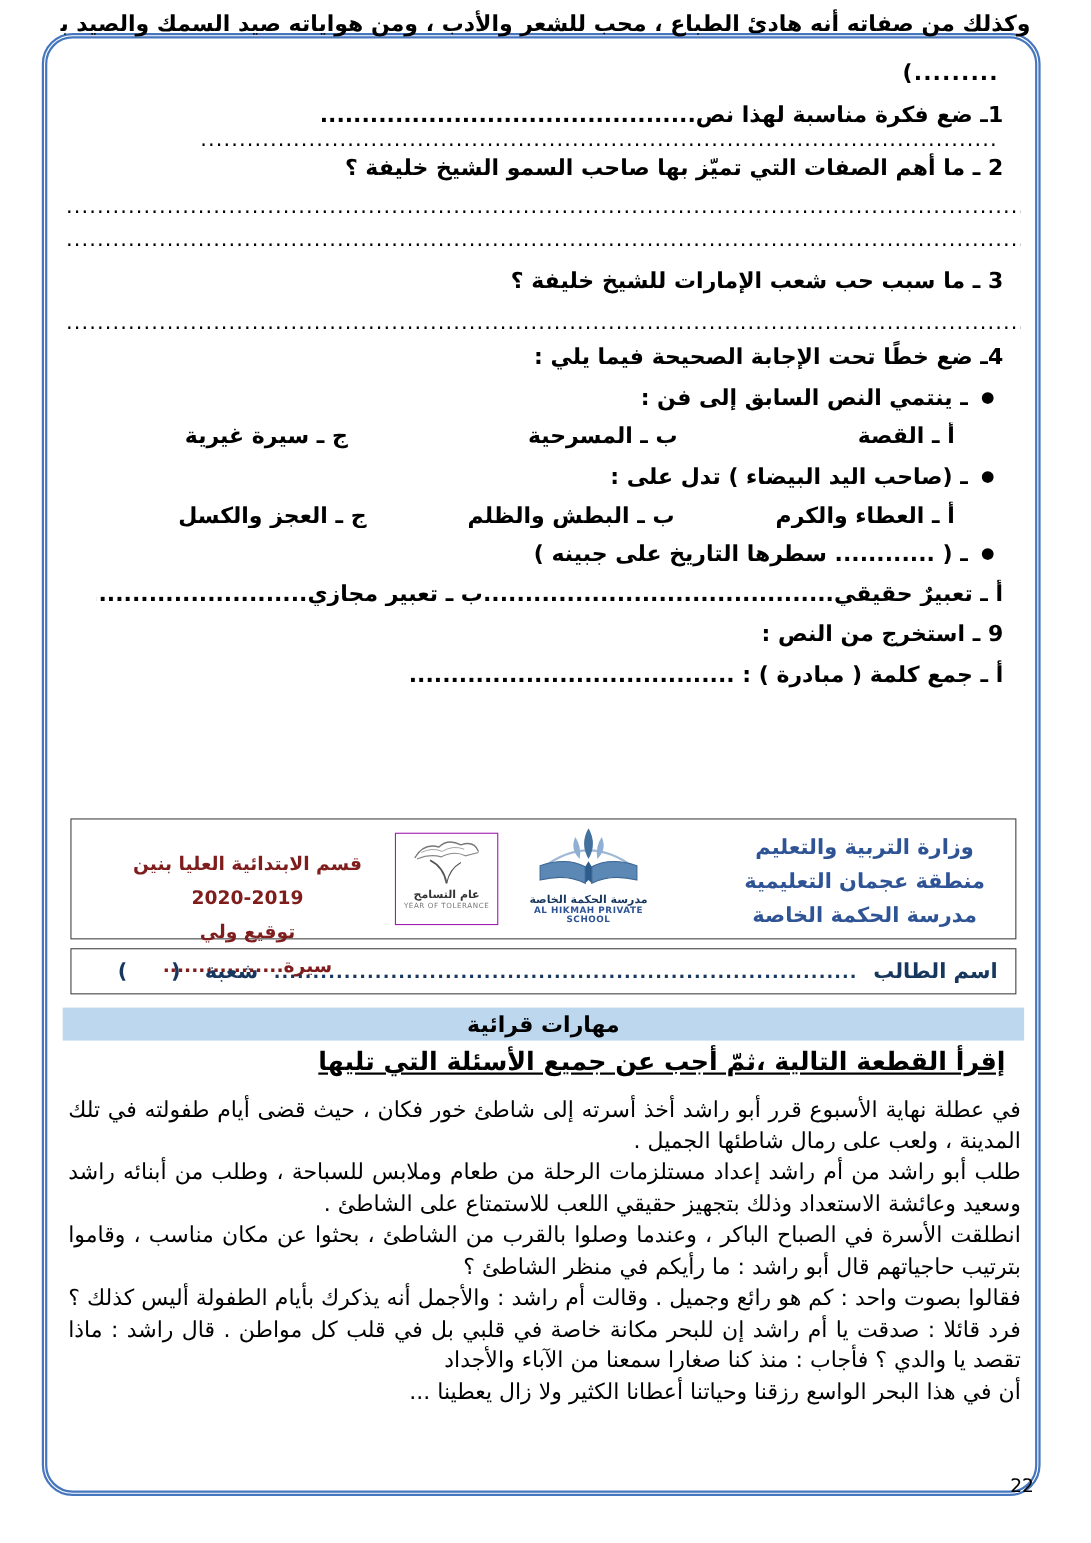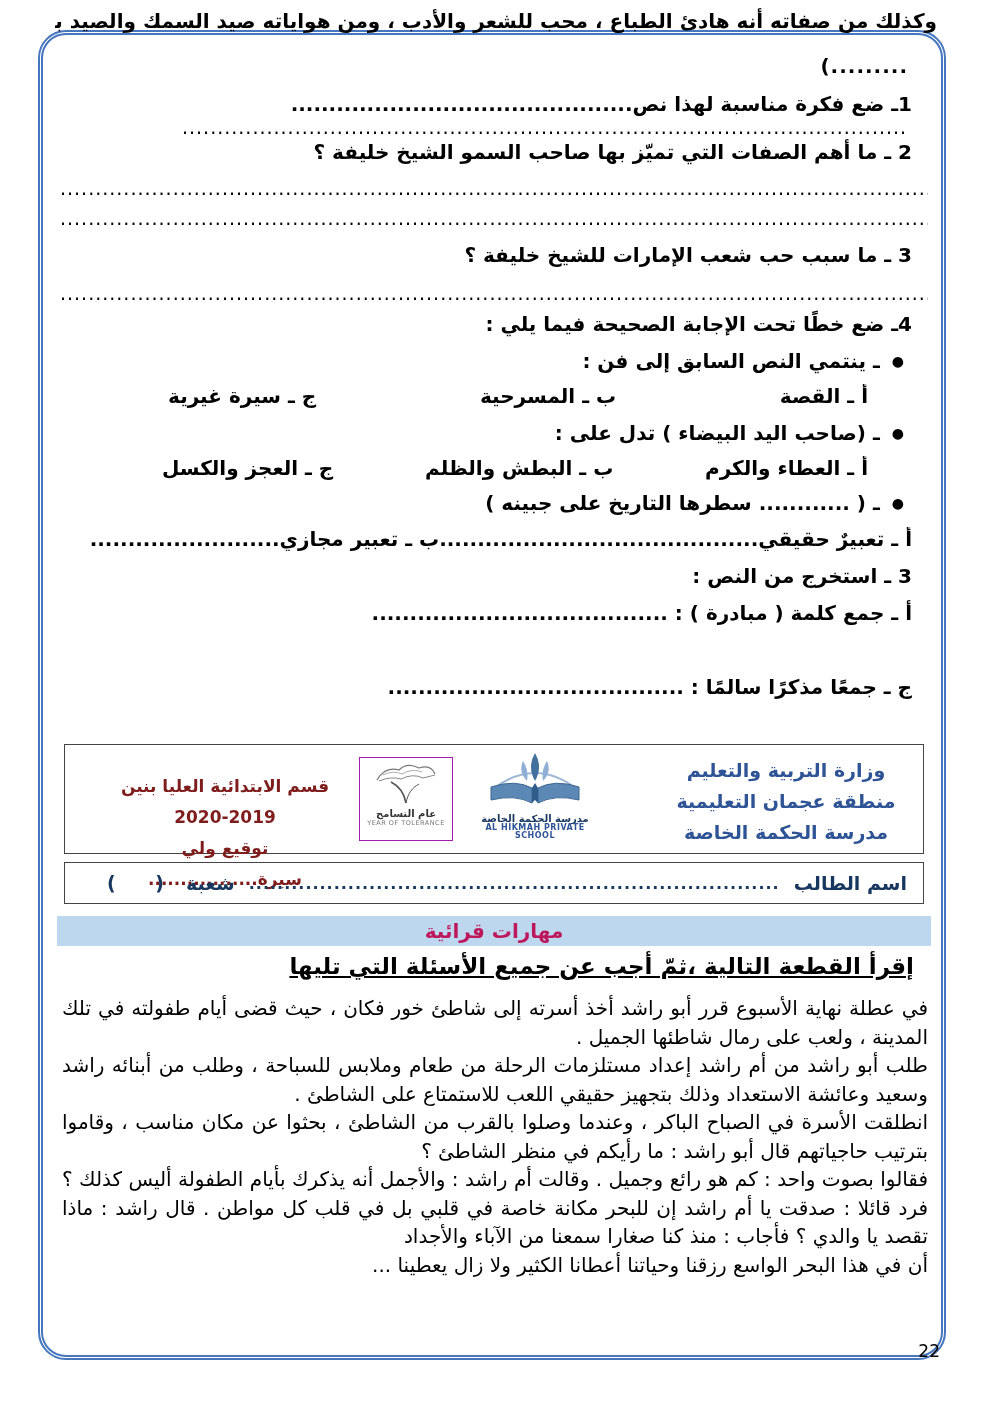--- a/index.html
+++ b/index.html
@@ -30,21 +30,21 @@
   .h-tol{position:absolute;left:294px;top:12px;width:94px;height:84px;border:1px solid #a21caf;
          box-sizing:border-box;text-align:center;padding-top:2px;line-height:1.15;background:#fff;}
   .tol-ar{font-size:10px;color:#333;font-weight:700;}
   .tol-en{font-size:6.5px;color:#777;letter-spacing:.5px;}
   .nbox{position:absolute;top:862px;left:64px;width:860px;height:42px;border:1.5px solid #444;
         box-sizing:border-box;display:flex;align-items:center;gap:14px;padding:0 16px;
         color:#17375e;font-weight:700;font-size:19px;}
   .n-dots{flex:1;overflow:hidden;white-space:nowrap;direction:ltr;letter-spacing:1px;font-size:16px;}
   .n-parens{white-space:pre;margin-left:26px;margin-right:8px;}
   .banner{position:absolute;top:916px;left:57px;width:874px;height:30px;background:#bdd7ee;
-          display:flex;align-items:center;justify-content:center;color:#be185d;font-weight:700;font-size:20px;}
+          display:flex;align-items:center;justify-content:center;color:#000000;font-weight:700;font-size:20px;}
   .ptitle{position:absolute;top:953px;right:78px;font-weight:700;font-size:23px;
           text-decoration:underline;white-space:nowrap;}
   .passage{position:absolute;top:994px;right:64px;left:62px;font-size:20px;line-height:28.5px;
            text-align:justify;}
   .passage p{margin:0;}
   .pnum{position:absolute;top:1318px;right:52px;font-size:17px;direction:ltr;margin-top:23px;}
 </style>
 </head>
 <body>
 
@@ -89,23 +89,22 @@
 
   <div class="bullet-row" style="top:491px;right:88px;">
     <span class="bullet-dot">●</span>
     <span>ـ  ( ............ سطرها التاريخ على جبينه )</span>
   </div>
   <div class="opts" style="top:527px;right:80px;left:88px;">
     <span>أ ـ تعبيرٌ حقيقي..........................................</span>
     <span>ب ـ تعبير مجازي..........................................</span>
   </div>
 
-  <div class="q" style="top:564px;right:80px;">3 ـ استخرج من النص :</div>
+  <div class="q" style="top:564px;right:80px;">9 ـ استخرج من النص :</div>
   <div class="q" style="top:601px;right:80px;">أ ـ جمع كلمة  ( مبادرة ) : .......................................</div>
-  <div class="q" style="top:675px;right:80px;">ج ـ  جمعًا مذكرًا سالمًا   : .......................................</div>
 
   <div class="hbox">
     <div class="h-min">
       <div>وزارة التربية والتعليم</div>
       <div>منطقة عجمان التعليمية</div>
       <div>مدرسة الحكمة الخاصة</div>
     </div>
 
     <div class="h-logo">
       <svg width="116" height="60" viewBox="0 0 116 60">

